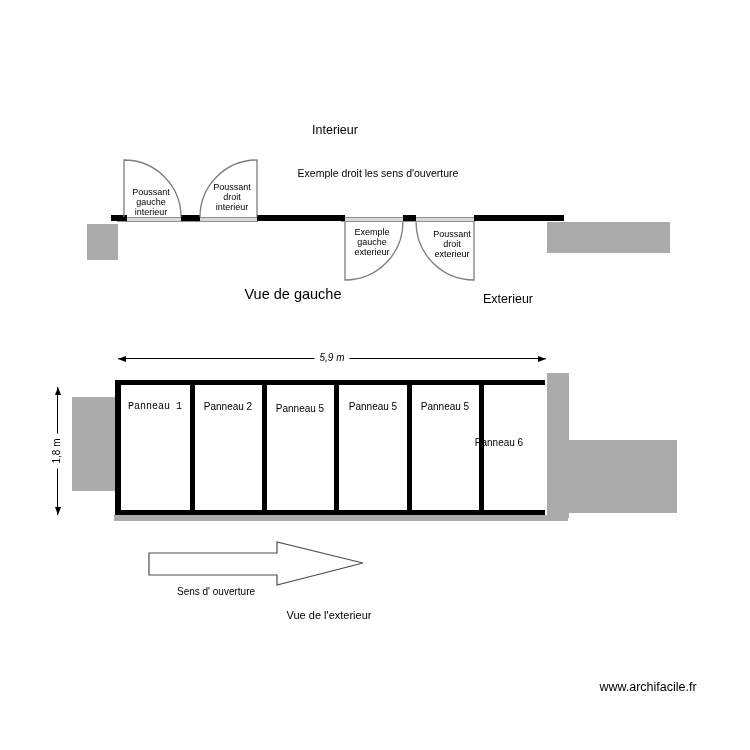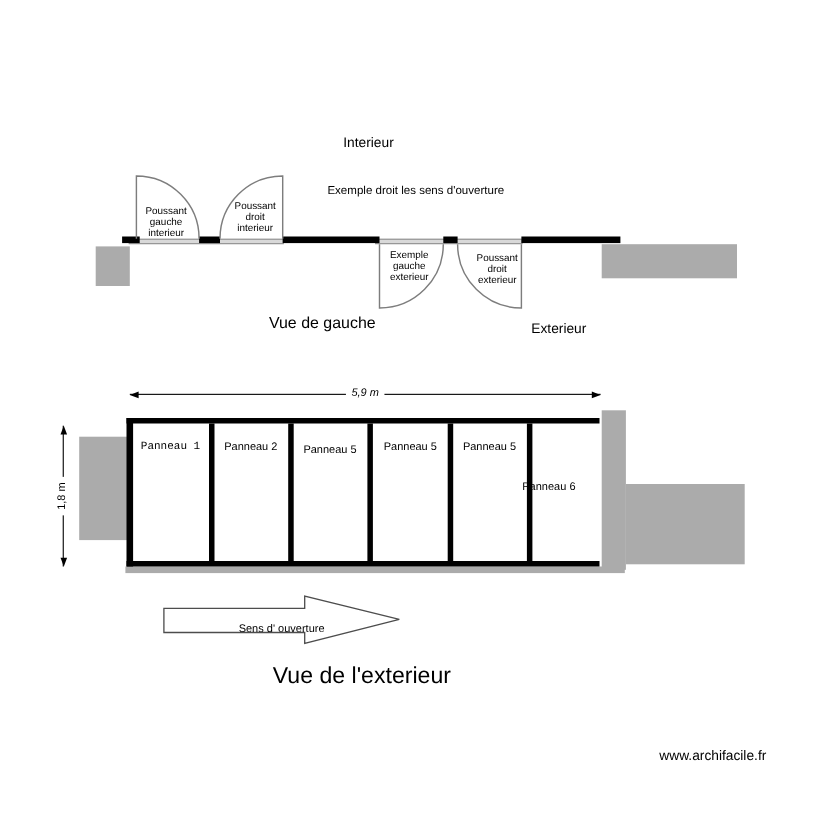--- a/index.html
+++ b/index.html
@@ -9,21 +9,21 @@
   }
   .blk{position:absolute;background:#000;}
   .gray{position:absolute;background:#ababab;}
   .sill{position:absolute;background:#d9d9d9;border:1px solid #8f8f8f;box-sizing:border-box;}
   .lbl{position:absolute;transform:translate(-50%,-50%);white-space:pre-line;text-align:center;line-height:1.12;}
   .door-lbl{font-size:9px;}
   .panel-lbl{font-size:10px;white-space:nowrap;}
   .area-lbl{font-size:12.5px;}
   .note-lbl{font-size:10.5px;white-space:nowrap;}
   .view-title-sm{font-size:14.5px;white-space:nowrap;}
-  .view-title-lg{font-size:21px;white-space:nowrap;}
+  .view-title-lg{font-size:11px;white-space:nowrap;}
   .dim-lbl{font-size:10px;background:#fff;padding:0 5px;white-space:nowrap;}
   .dim-lbl-v{transform:translate(-50%,-50%) rotate(-90deg);}
   .dim-line{position:absolute;background:#000;}
   .arr{position:absolute;width:0;height:0;}
   .arr-left{border-top:3px solid transparent;border-bottom:3px solid transparent;border-right:8px solid #000;}
   .arr-right{border-top:3px solid transparent;border-bottom:3px solid transparent;border-left:8px solid #000;}
   .arr-up{border-left:3px solid transparent;border-right:3px solid transparent;border-bottom:8px solid #000;}
   .arr-down{border-left:3px solid transparent;border-right:3px solid transparent;border-top:8px solid #000;}
   svg{position:absolute;pointer-events:none;}
   .wm{font-size:12.5px;}
@@ -98,19 +98,19 @@
   <div class="lbl panel-lbl" style="left:155px;top:407px;font-family:Liberation Mono, monospace;">Panneau 1</div>
   <div class="lbl panel-lbl" style="left:228px;top:407px;">Panneau 2</div>
   <div class="lbl panel-lbl" style="left:300px;top:409px;">Panneau 5</div>
   <div class="lbl panel-lbl" style="left:373px;top:407px;">Panneau 5</div>
   <div class="lbl panel-lbl" style="left:445px;top:407px;">Panneau 5</div>
   <div class="lbl panel-lbl" style="left:499px;top:407px;margin-top:36px;">Panneau 6</div>
 
   <svg style="left:140px;top:530px;" width="230" height="62" viewBox="0 0 230 62">
     <polygon points="9,23 137,23 137,12 223,33 137,55 137,45 9,45" fill="#ffffff" stroke="#4d4d4d" stroke-width="1.2"></polygon>
   </svg>
-  <div class="lbl" style="left:216px;top:572px;font-size:10px;white-space:nowrap;margin-left:40px;">Sens d' ouverture</div>
+  <div class="lbl" style="left:216px;top:592px;font-size:10px;white-space:nowrap;">Sens d' ouverture</div>
 
   <div class="lbl view-title-lg" style="left:329px;top:615px;">Vue de l'exterieur</div>
 
   <div class="lbl wm" style="left:648px;top:687px;text-align:right;">www.archifacile.fr</div>
 
 </div>
 
 </body></html>

